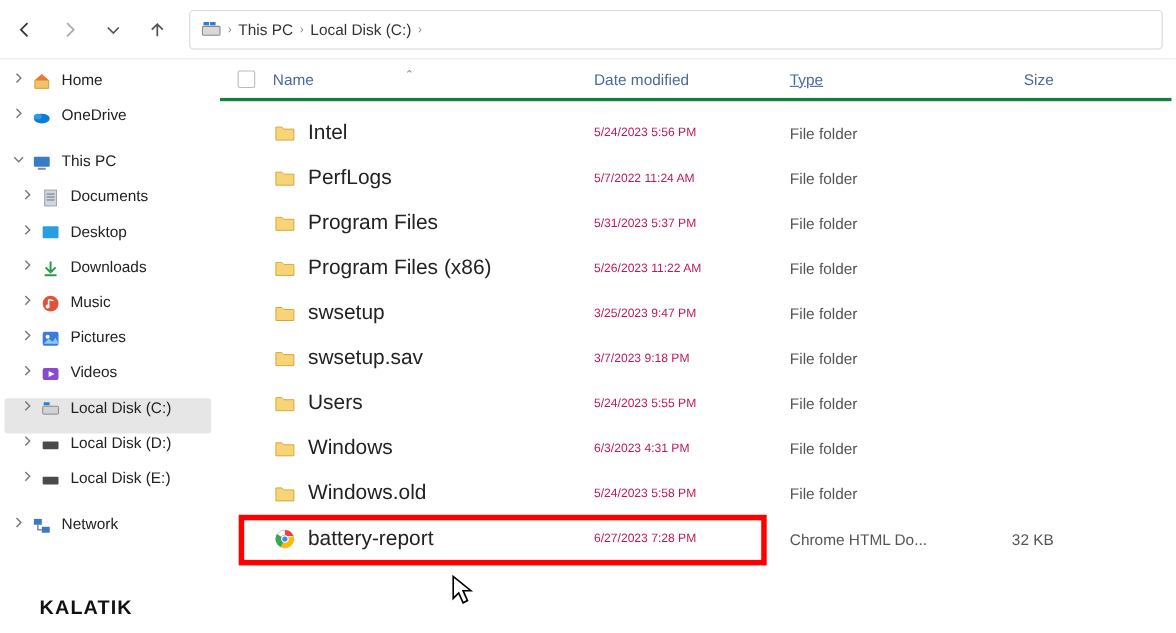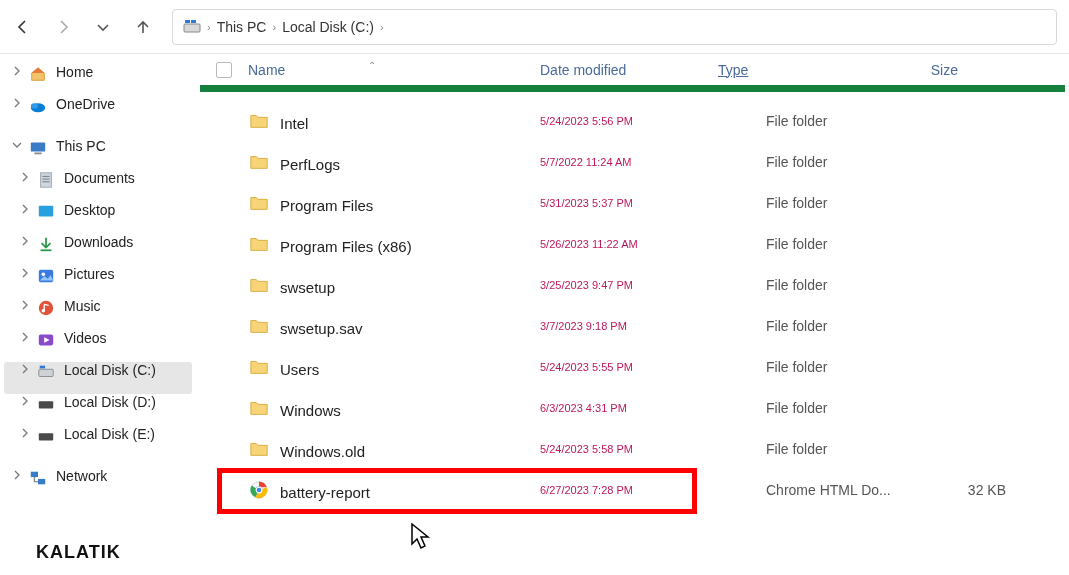--- a/index.html
+++ b/index.html
@@ -24,36 +24,36 @@
 .nav-item { display: flex; align-items: flex-start; height: 32px; padding-left: 6px; gap: 4px; cursor: pointer; border-radius: 3px; }
 .nav-item.selected { background: #e6e6e6; }
 .nav-item.child { padding-left: 14px; }
 .chev { width: 14px; height: 14px; display: inline-flex; align-items: center; justify-content: center; color: #666; }
 .chev svg { width: 10px; height: 10px; }
 .ni-icon { width: 20px; height: 20px; display: inline-flex; align-items: center; justify-content: center; margin-right: 4px; }
 .ni-label { font-size: 14px; color: #222; }
 .nav-gap { height: 10px; }
 
 
-.cols { display: flex; align-items: center; height: 38px; border-bottom: 7px solid #15803d; color: #4a6a9a; font-size: 14px; }
+.cols { display: flex; align-items: center; height: 38px; border-bottom: 3px solid #15803d; color: #4a6a9a; font-size: 14px; }
 .col-check { width: 48px; display: flex; justify-content: center; }
 .col-name { width: 292px; display: flex; align-items: center; gap: 6px; position: relative; }
 .col-date { width: 178px; }
 .col-type { width: 150px; text-decoration: underline; }
 .col-size { width: 100px; text-align: right; padding-right: 10px; }
 .sort-ind { position: absolute; left: 120px; top: -2px; font-size: 10px; color: #888; }
 .checkbox { width: 16px; height: 16px; border: 1px solid #bbb; border-radius: 2px; background: #fff; }
 
 
 .rows { padding-top: 8px; }
 .row { display: flex; align-items: center; height: 41px; cursor: pointer; position: relative; }
 .r-check { width: 48px; }
-.r-name { width: 292px; display: flex; align-items: flex-end; gap: 10px; font-size: 15px; color: #222; }
+.r-name { width: 292px; display: flex; align-items: flex-end; gap: 10px; font-size: 19px; color: #222; }
 .r-date { width: 178px; color: #be185d; font-size: 11px; }
-.r-type { width: 150px; color: #555; font-size: 14px; overflow: hidden; text-overflow: ellipsis; white-space: nowrap; margin-left: 48px; }
+.r-type { width: 150px; color: #555; font-size: 14px; overflow: hidden; text-overflow: ellipsis; white-space: nowrap; }
 .r-size { width: 100px; text-align: right; padding-right: 10px; color: #555; font-size: 14px; }
 .file-icon { width: 22px; height: 22px; display: inline-flex; align-items: center; justify-content: center; }
 
 .highlight-box { position: absolute; left: 217px; top: 468px; width: 480px; height: 46px; border: 5px solid #f00; pointer-events: none; z-index: 5; }
 .watermark { position: absolute; left: 36px; bottom: 12px; font-weight: 900; font-size: 18px; letter-spacing: 1px; color: #111; }
 .cursor-ov { position: absolute; left: 410px; top: 522px; z-index: 10; }
 
 
 .svg { display: block; }
 </style>
@@ -188,41 +188,41 @@
       <span class="ni-label">Downloads</span>
     </div>
     <div class="nav-item child">
       <span class="chev">
           <svg viewBox="0 0 10 10">
             <path d="M3 1 L7 5 L3 9" fill="none" stroke="#777" stroke-width="1.3"></path>
           </svg>
         </span>
       <span class="ni-icon">
           <svg viewBox="0 0 20 20" width="18" height="18">
+            <circle cx="10" cy="10" r="8" fill="#e0533a"></circle>
+            <path d="M8 6 L8 13 M8 6 L13 7" fill="none" stroke="#fff" stroke-width="1.5"></path>
+            <circle cx="7" cy="13" r="2" fill="#fff"></circle>
+          </svg>
+        </span>
+      <span class="ni-label">Music</span>
+    </div>
+    <div class="nav-item child">
+      <span class="chev">
+          <svg viewBox="0 0 10 10">
+            <path d="M3 1 L7 5 L3 9" fill="none" stroke="#777" stroke-width="1.3"></path>
+          </svg>
+        </span>
+      <span class="ni-icon">
+          <svg viewBox="0 0 20 20" width="18" height="18">
             <rect x="2" y="3" width="16" height="14" rx="2" fill="#3a7be0"></rect>
             <circle cx="7" cy="8" r="2" fill="#fff"></circle>
             <path d="M3 15 L8 10 L12 13 L15 9 L18 15 Z" fill="#8fc7ff"></path>
           </svg>
         </span>
       <span class="ni-label">Pictures</span>
-    </div>
-    <div class="nav-item child">
-      <span class="chev">
-          <svg viewBox="0 0 10 10">
-            <path d="M3 1 L7 5 L3 9" fill="none" stroke="#777" stroke-width="1.3"></path>
-          </svg>
-        </span>
-      <span class="ni-icon">
-          <svg viewBox="0 0 20 20" width="18" height="18">
-            <circle cx="10" cy="10" r="8" fill="#e0533a"></circle>
-            <path d="M8 6 L8 13 M8 6 L13 7" fill="none" stroke="#fff" stroke-width="1.5"></path>
-            <circle cx="7" cy="13" r="2" fill="#fff"></circle>
-          </svg>
-        </span>
-      <span class="ni-label">Music</span>
     </div>
     <div class="nav-item child">
       <span class="chev">
           <svg viewBox="0 0 10 10">
             <path d="M3 1 L7 5 L3 9" fill="none" stroke="#777" stroke-width="1.3"></path>
           </svg>
         </span>
       <span class="ni-icon">
           <svg viewBox="0 0 20 20" width="18" height="18">
             <rect x="2" y="4" width="16" height="12" rx="2" fill="#8a4acc"></rect>

